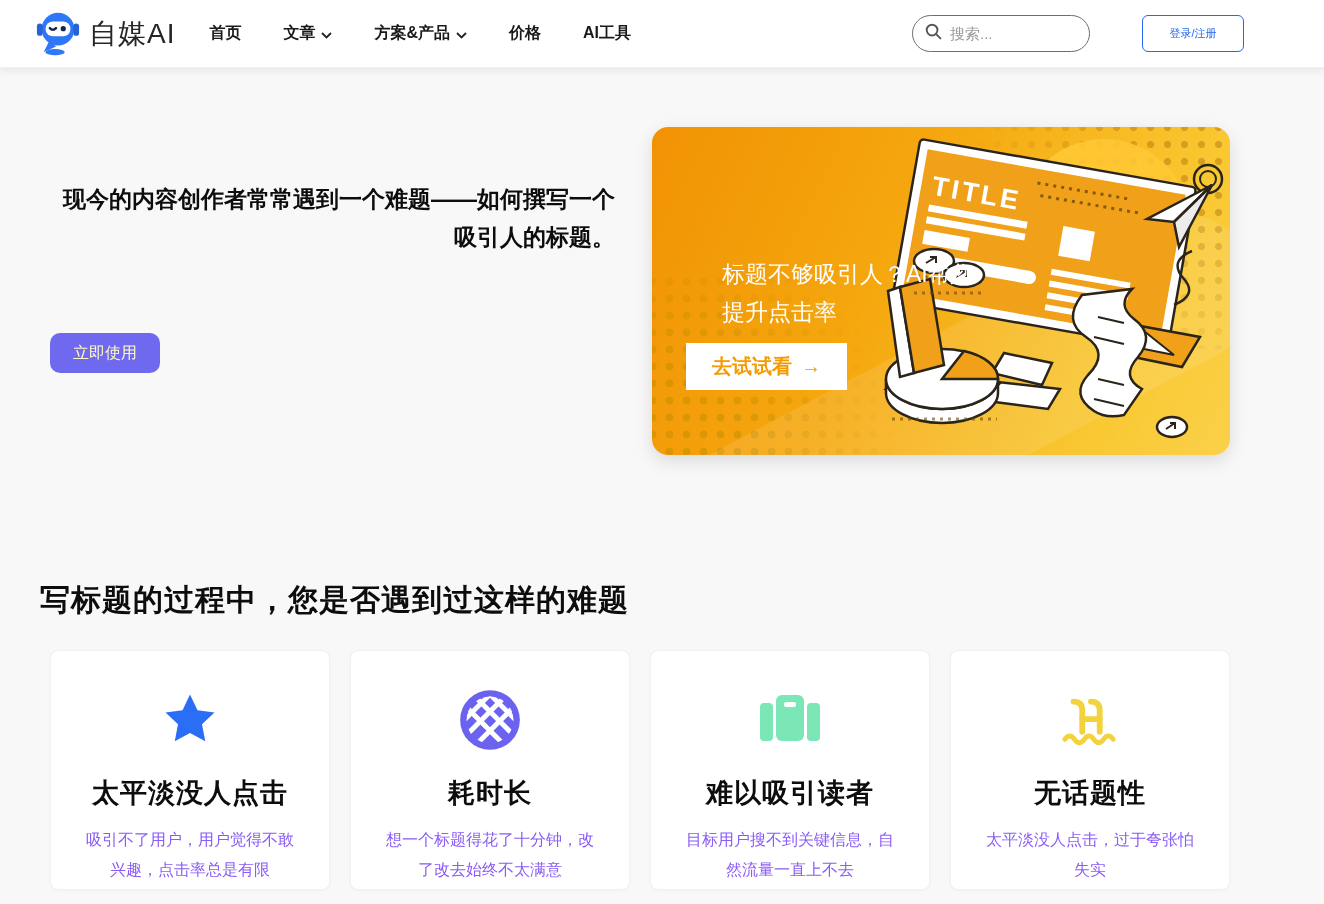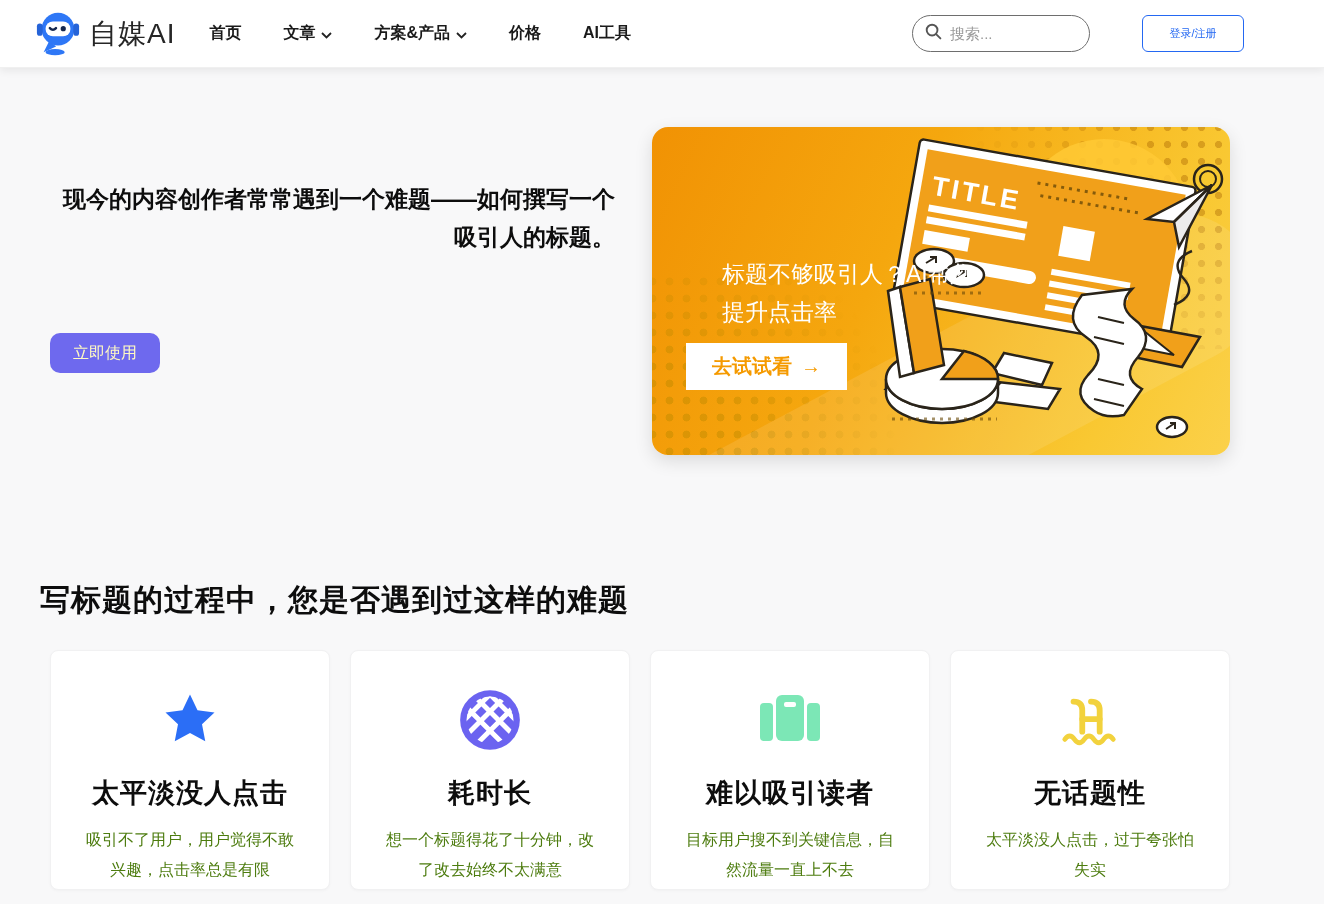--- a/index.html
+++ b/index.html
@@ -73,21 +73,21 @@
   
   .section-heading { position:absolute; left:40px; top:512px; font-size:30px; font-weight:bold; color:#0d0d0d; letter-spacing:1px; }
   .cards { position:absolute; left:50px; top:582px; display:flex; gap:20px; }
   .card {
     width:280px; height:240px; background:#fff; border-radius:8px;
     border:1px solid #f1f1f2; box-shadow:0 1px 3px rgba(0,0,0,.03);
     text-align:center; padding-top:36px;
   }
   .card-icon { height:66px; display:flex; align-items:center; justify-content:center; }
   .card-title { margin-top:22px; font-size:27px; font-weight:bold; color:#0d0d0d; letter-spacing:1px; }
-  .card-desc { margin:14px auto 8px; width:214px; font-size:16px; line-height:30px; color:#4d7c0f; }
+  .card-desc { margin:14px auto 8px; width:214px; font-size:16px; line-height:30px; color:#8b5cf6; }
 </style>
 </head>
 <body>
 
 <div class="header">
   <div class="logo">
     <span>
       <svg width="46" height="48" viewBox="0 0 48 50">
         <ellipse cx="21" cy="46" rx="10" ry="3.2" fill="#2e77f6"></ellipse>
         <path d="M15 34 L9 46 L22 40 Z" fill="#2e77f6"></path>

